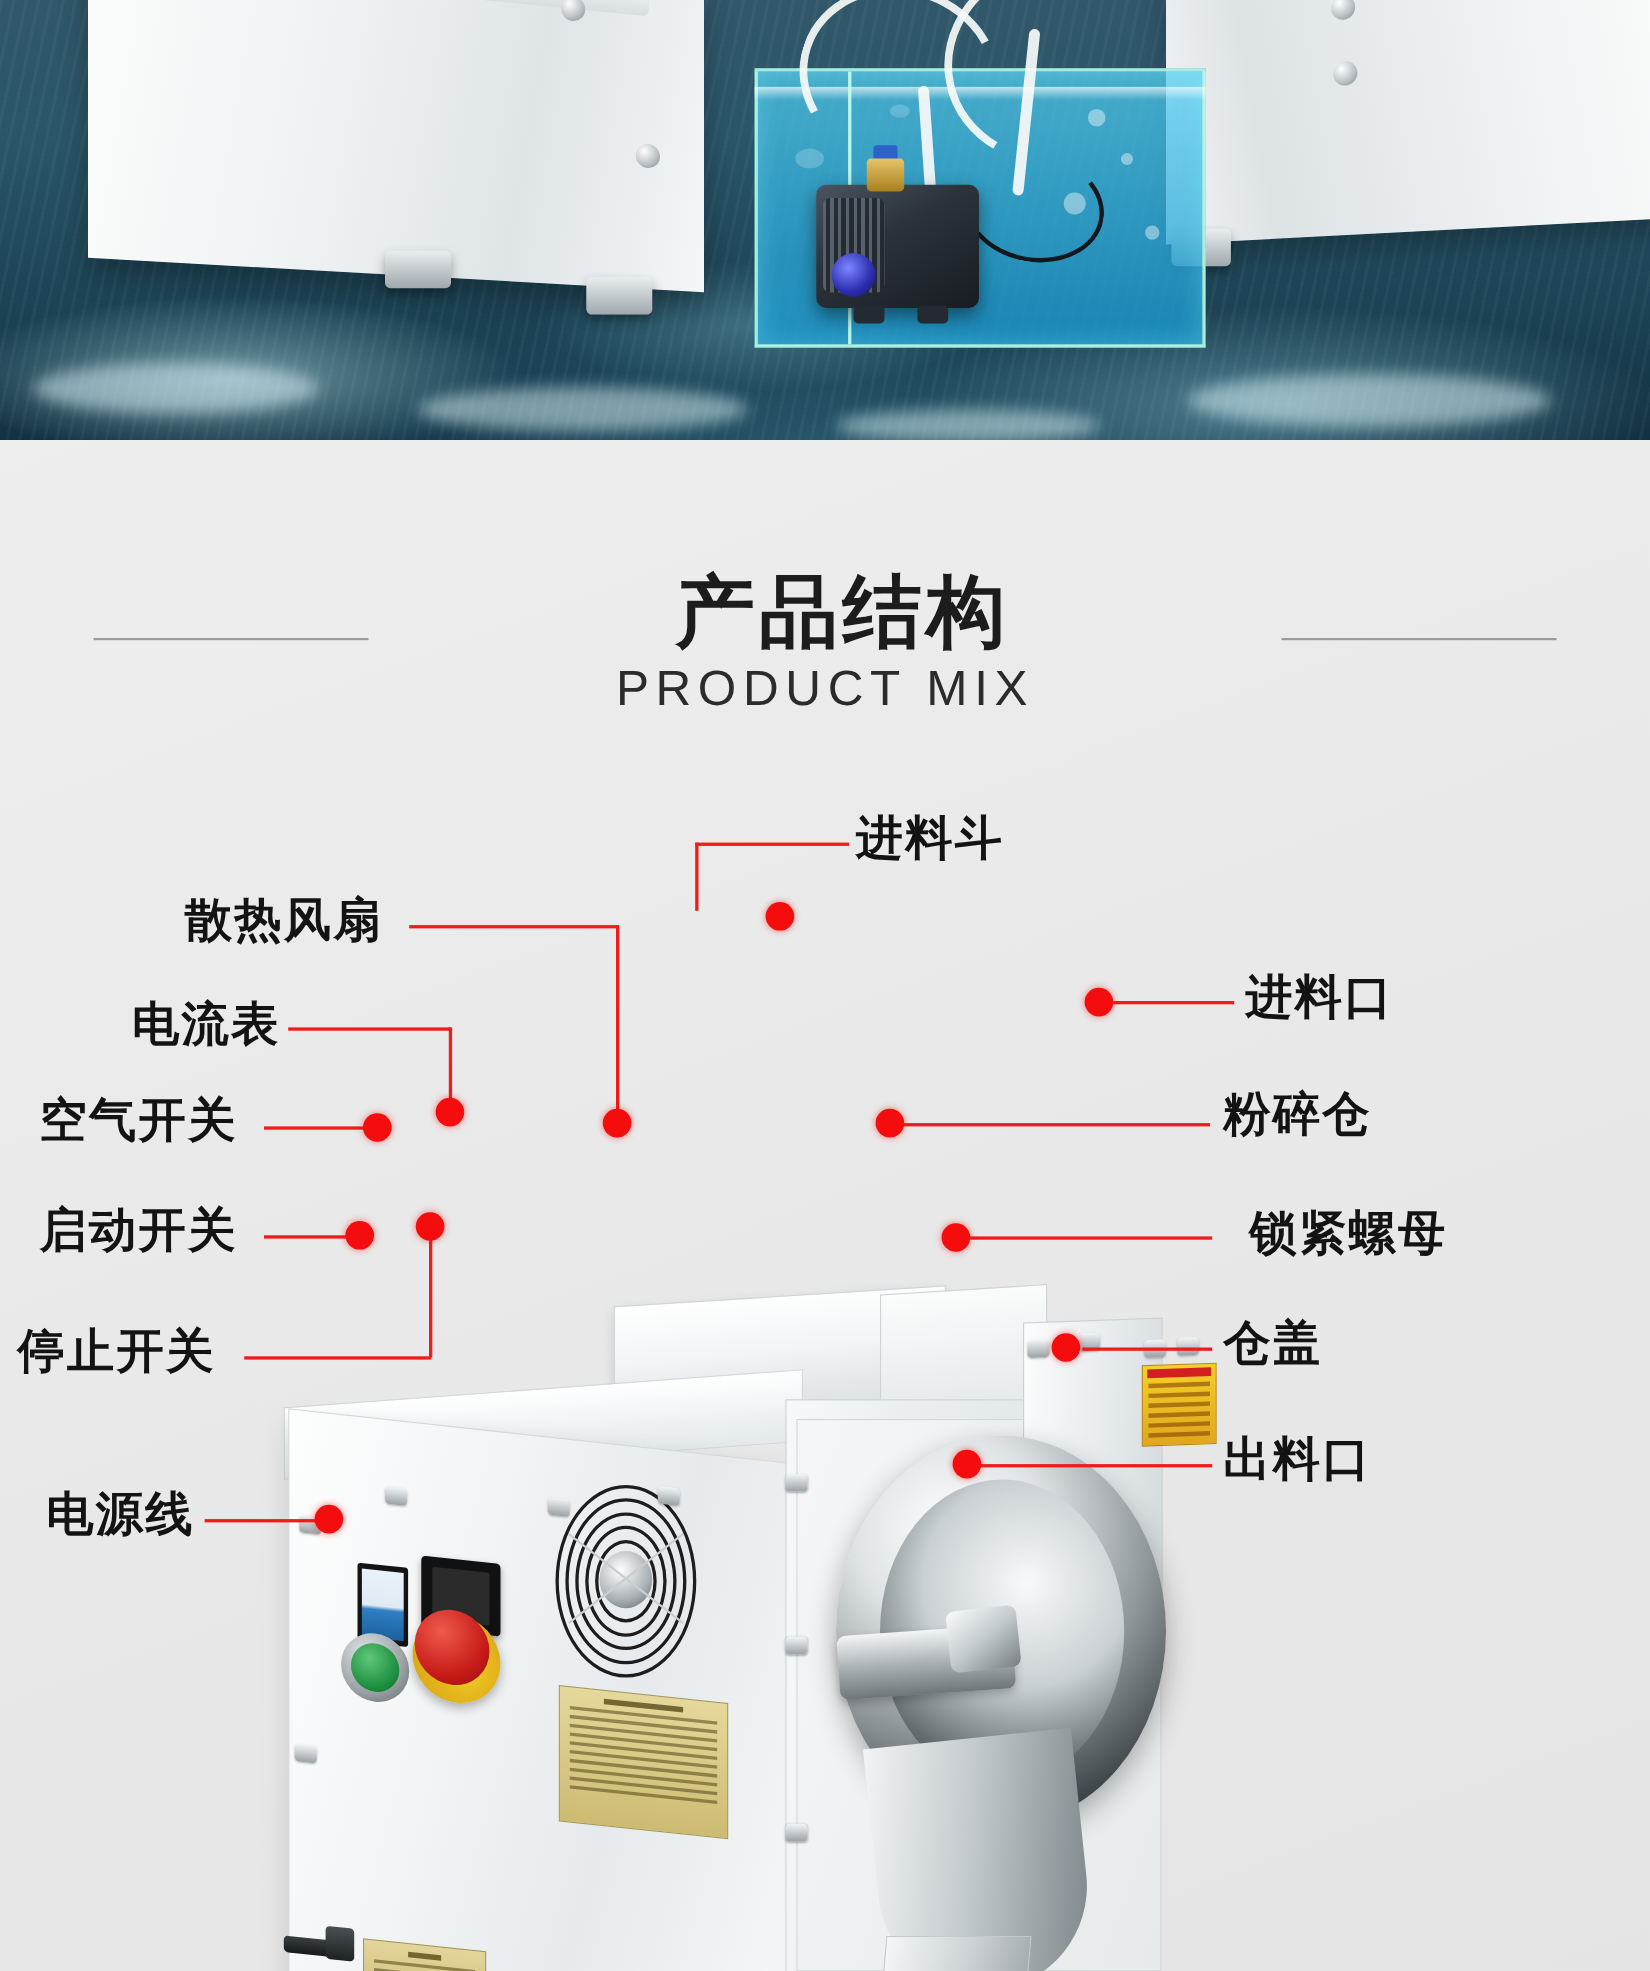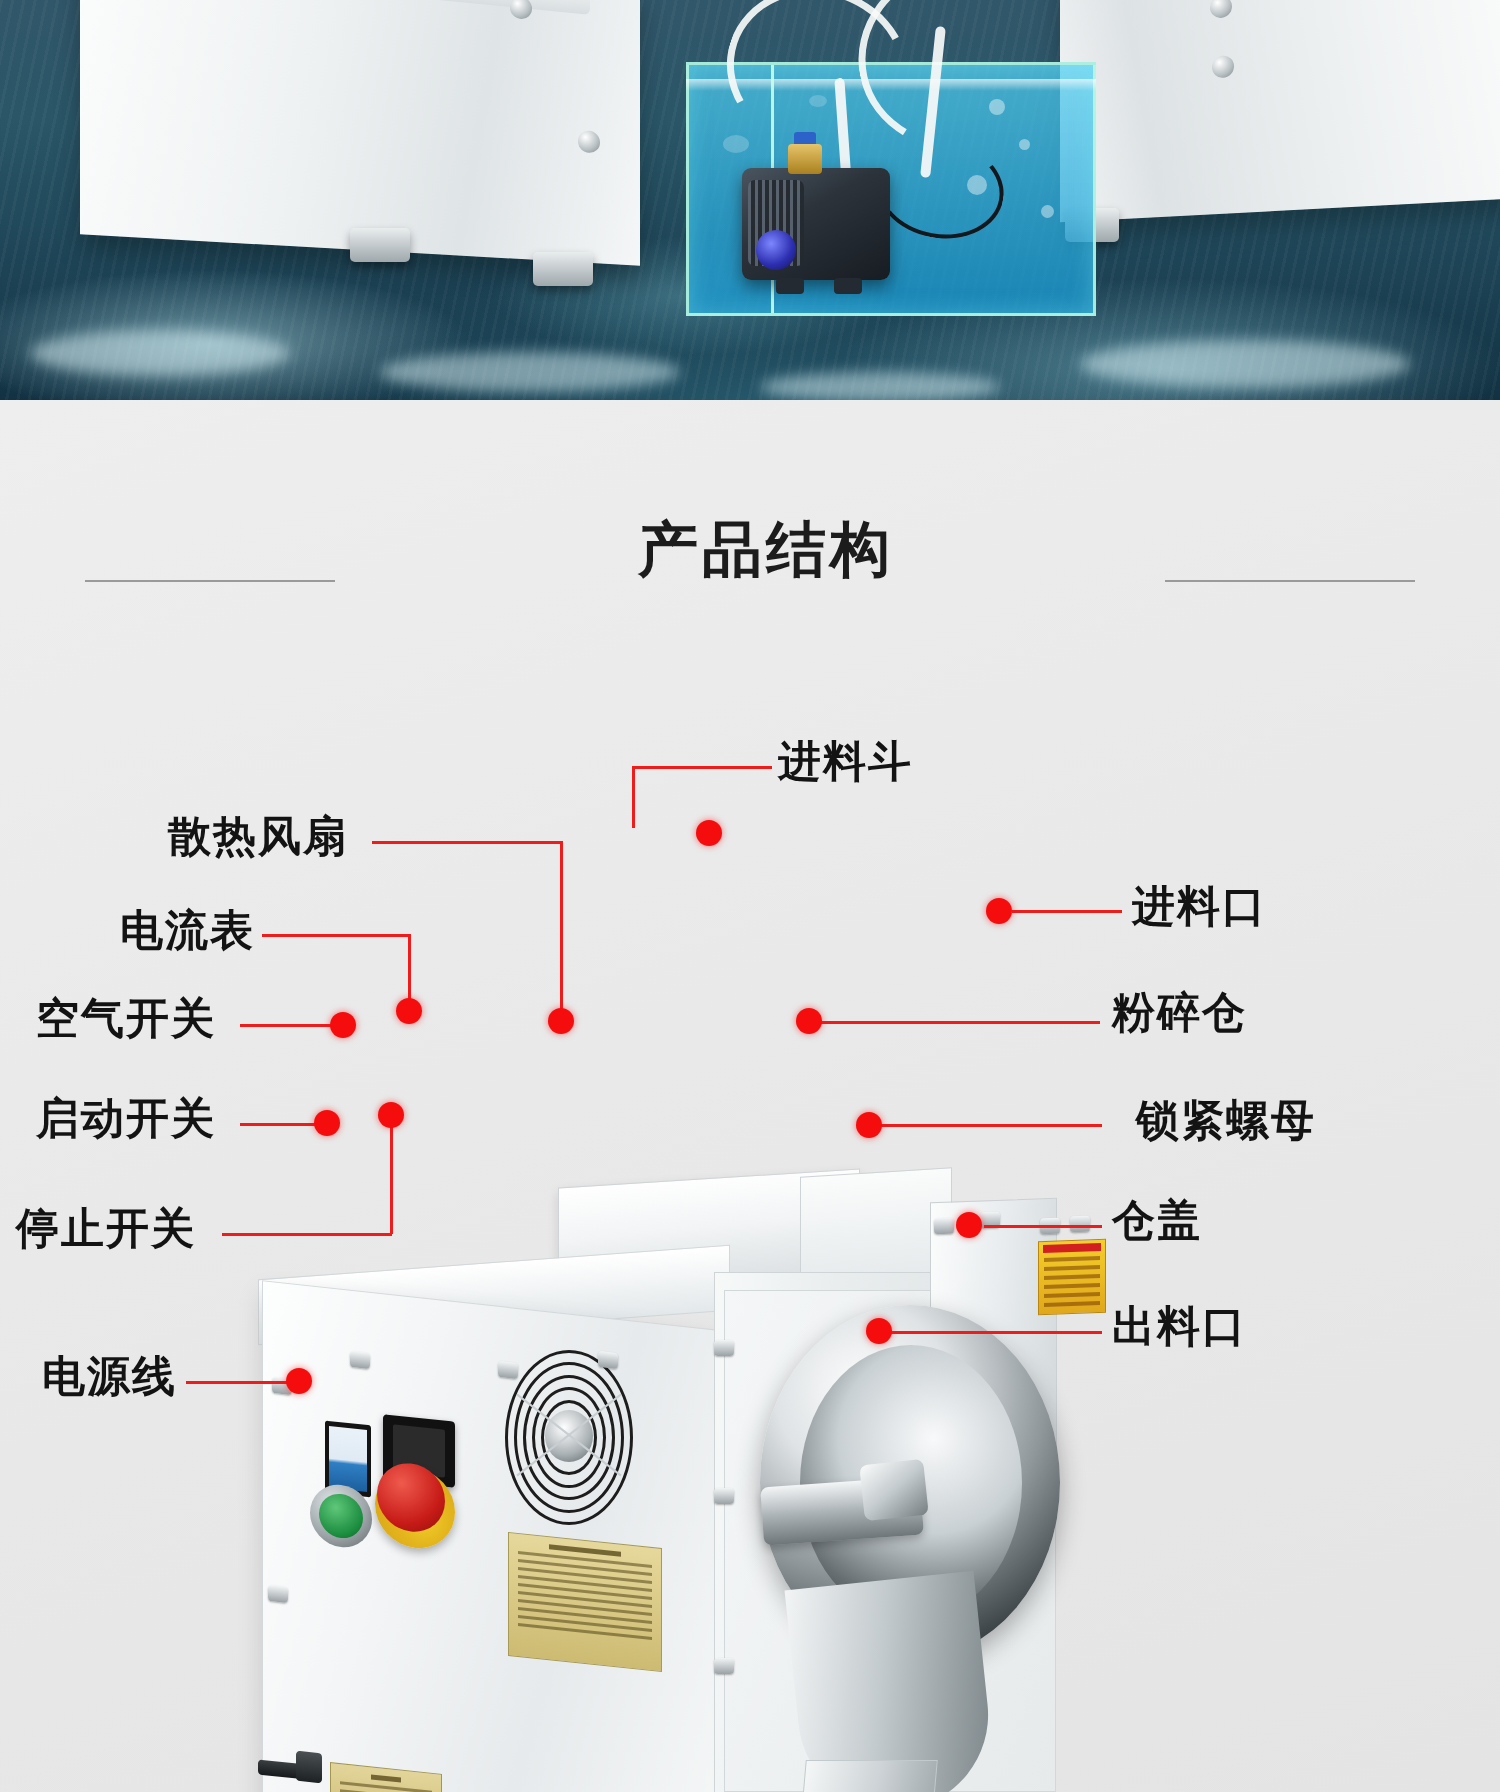--- a/index.html
+++ b/index.html
@@ -62,21 +62,21 @@
     border-top-color:transparent;border-left-color:transparent;}
 
   
   .lower{position:absolute;left:0;top:400px;width:1500px;height:1392px;
     background:linear-gradient(160deg,#eeeeee 0%,#e9e9e9 45%,#e4e4e4 100%);}
 
   .title-wrap{position:absolute;left:0;top:118px;width:1500px;text-align:center;}
   .rule{position:absolute;top:180px;height:2px;background:#9a9a9a;}
   .rule.l{left:85px;width:250px;}
   .rule.r{right:85px;width:250px;}
-  .title-cn{font-family:"DejaVu Sans","Liberation Sans",sans-serif;font-size:60px;font-weight:bold;
+  .title-cn{font-family:"DejaVu Sans","Liberation Sans",sans-serif;font-size:72px;font-weight:bold;
     color:#1c1c1c;letter-spacing:4px;line-height:1.06;padding-left:32px;}
   .title-en{font-family:"Liberation Sans",sans-serif;font-size:45px;color:#2b2b2b;
     letter-spacing:6px;margin-top:6px;}
 
   
   .lbl{position:absolute;font-family:"DejaVu Sans","Liberation Sans",sans-serif;
     font-size:43px;font-weight:bold;color:#131313;white-space:nowrap;letter-spacing:2px;}
   .lbl.r{text-align:left;}
   .lbl.l{text-align:right;}
 
@@ -225,20 +225,21 @@
       <div class="pump-dial"></div>
       <div class="pump-feet" style="left:34px;"></div>
       <div class="pump-feet" style="left:92px;"></div>
     </div>
   </div>
 
   <div class="lower">
 
     <div class="title-wrap">
       <div class="title-cn">产品结构</div>
+      <div class="title-en">PRODUCT MIX</div>
     </div>
     <div class="rule l"></div>
     <div class="rule r"></div>
 
     <div class="m hopper"></div>
     <div class="m hopper2"></div>
 
     <div class="m boxtop"></div>
     <div class="m panel"></div>
 

